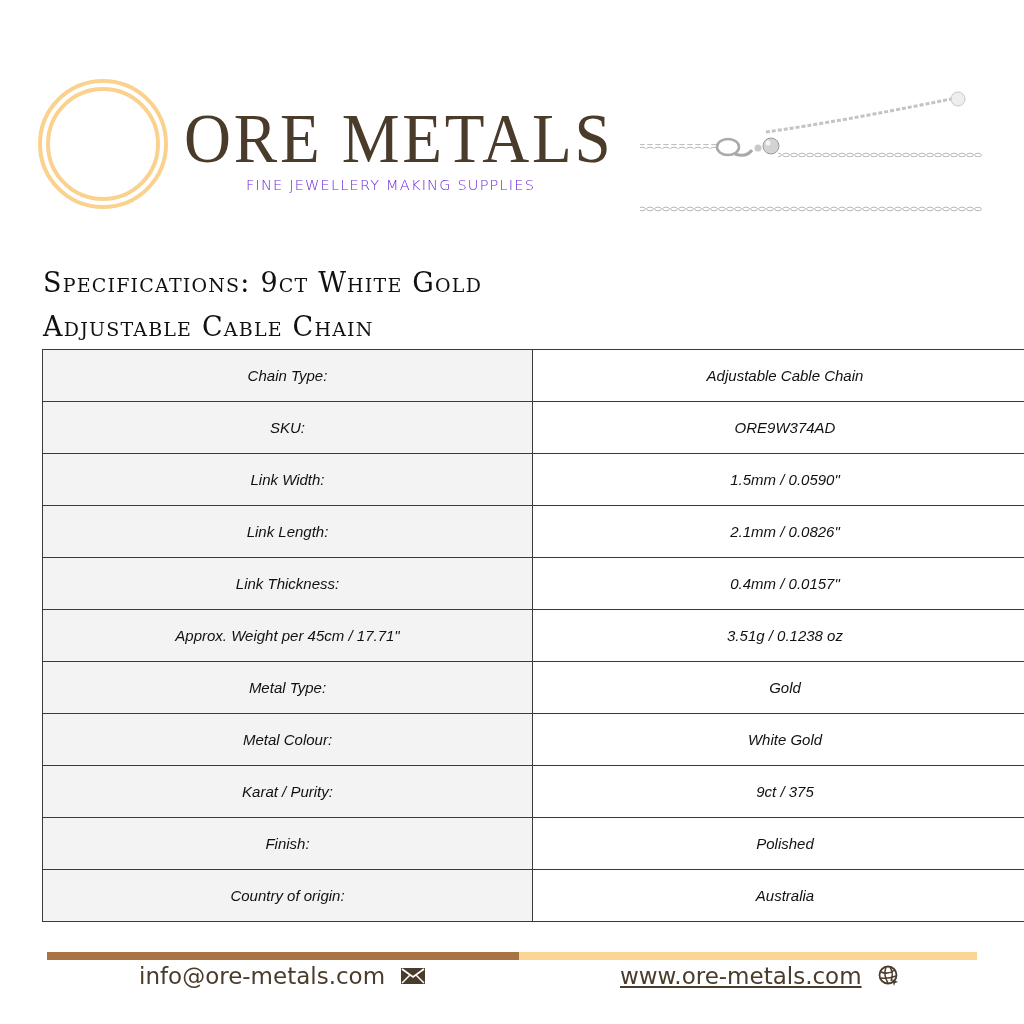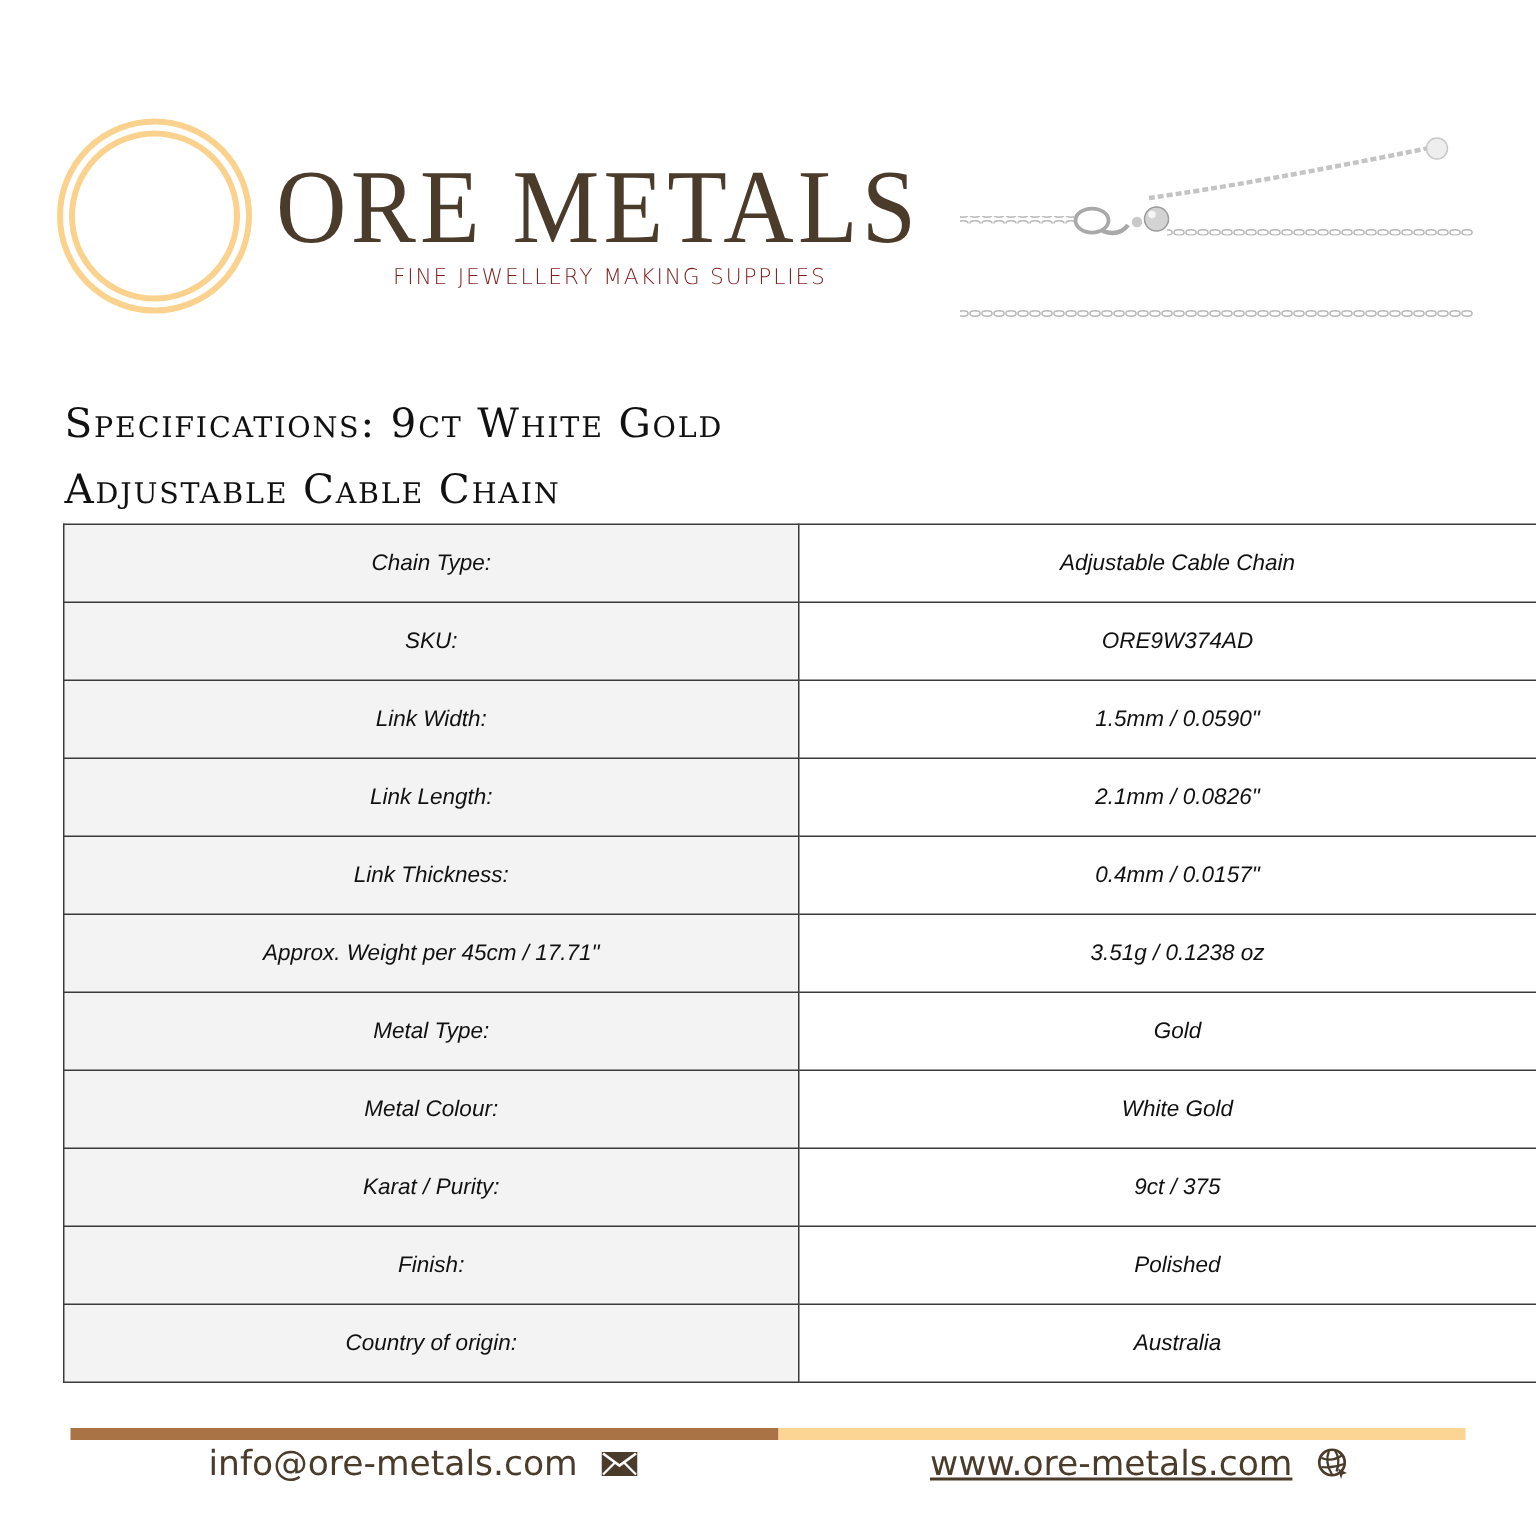--- a/index.html
+++ b/index.html
@@ -7,22 +7,22 @@
   body { position: relative; font-family: "Liberation Sans", sans-serif; }
 
   .logo-rings { position: absolute; left: 36px; top: 77px; width: 134px; height: 134px; }
   .brand-name {
     position: absolute; left: 184px; top: 104px;
     font-family: "Liberation Serif", serif; font-size: 70px; line-height: 1;
     color: #4a3b2a; letter-spacing: 3px; font-weight: normal;
     transform: scaleX(0.93); transform-origin: left center;
   }
   .brand-tagline {
-    position: absolute; left: 262px; top: 177px;
-    font-family: "DejaVu Sans", sans-serif; font-size: 14.5px; color: #7f1d1d;
+    position: absolute; left: 246px; top: 177px;
+    font-family: "DejaVu Sans", sans-serif; font-size: 14.5px; color: #6d28d9;
     letter-spacing: 1.2px; font-weight: 300;
   }
   .product-image { position: absolute; left: 638px; top: 86px; width: 346px; height: 140px; }
 
   .title {
     position: absolute; left: 43px;
     font-family: "DejaVu Serif", serif; font-variant: small-caps;
     font-size: 27px; color: #111111; letter-spacing: 1.2px; line-height: 1; margin-top: 21px;
   }
   .title.line1 { top: 248px; }

